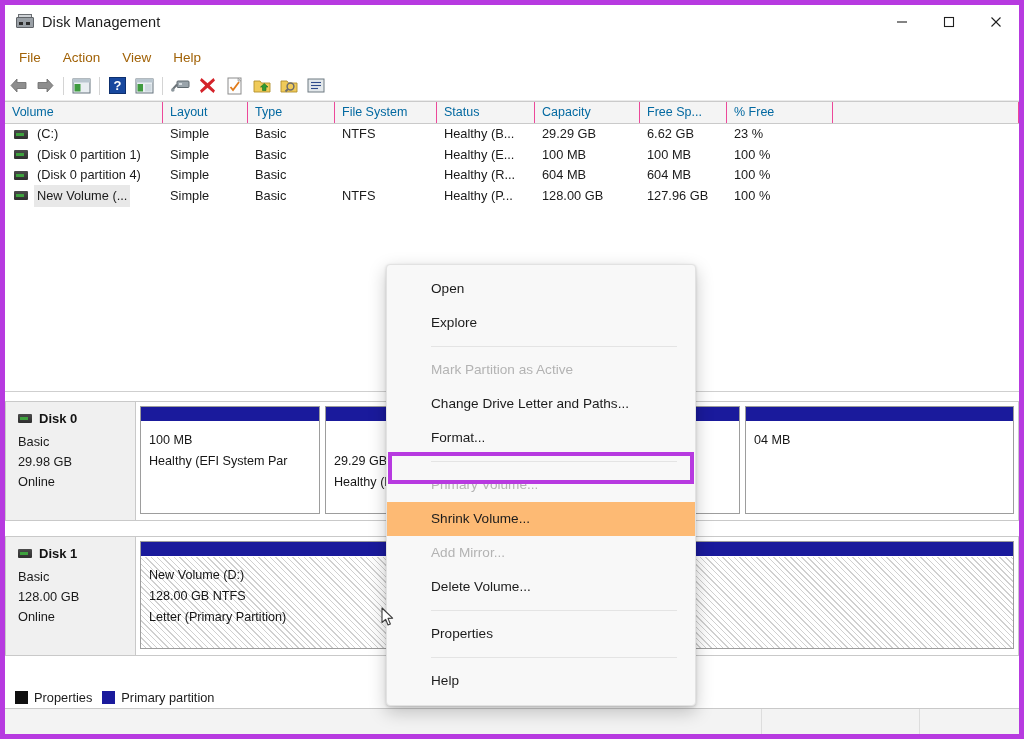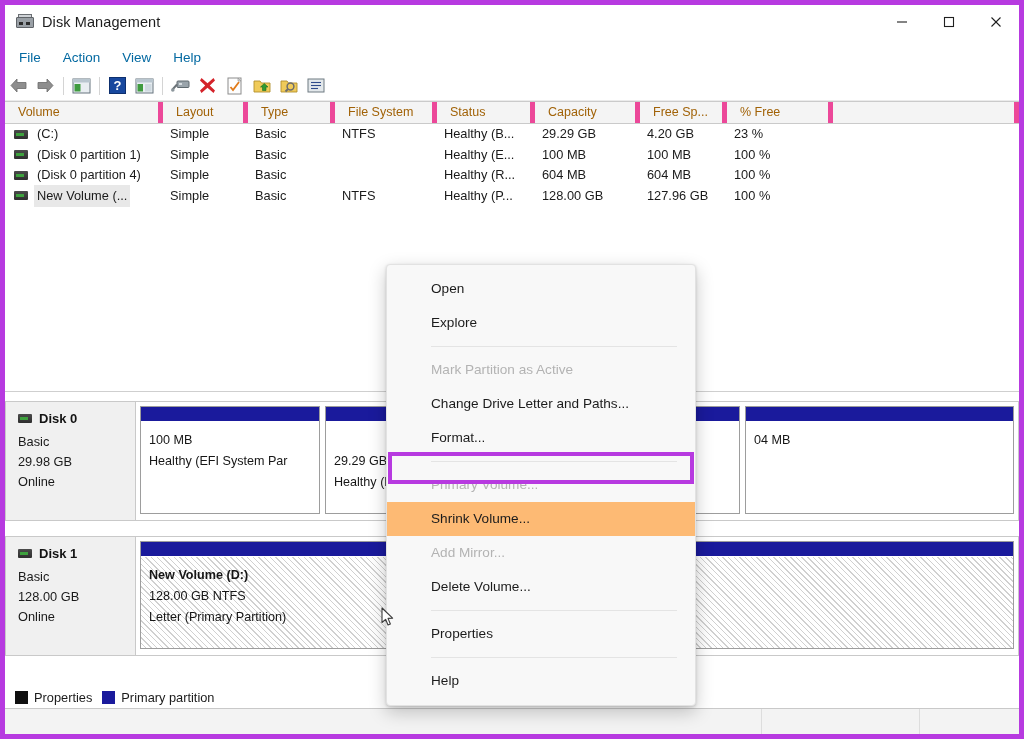--- a/index.html
+++ b/index.html
@@ -78,21 +78,21 @@
   .wc svg { display: block; }
 
   
   .menubar {
     position: absolute; left: 0; top: 40px;
     width: 100%; height: 24px;
     display: flex; align-items: center;
     background: #ffffff;
   }
   .menubar .mi {
-    font-size: 13.5px; color: #0369a1;
+    font-size: 13.5px; color: #a16207;
     padding: 2px 11px;
   }
   .menubar .mi:first-child { margin-left: 3px; }
 
   
   .toolbar {
     position: absolute; left: 0; top: 66px;
     width: 100%; height: 29px;
     background: #ffffff;
     display: flex; align-items: center;
@@ -116,24 +116,24 @@
     background: #ffffff;
     border-bottom: 1px solid #cfcfcf;
   }
   .vl-head {
     display: flex; height: 21px;
     background: #f4f4f4;
     border-top: 1px solid #cacaca;
     border-bottom: 1px solid #cacaca;
   }
   .vl-head .hc {
-    font-size: 12.5px; color: #a16207;
-    padding-left: 13px;
+    font-size: 12.5px; color: #0369a1;
+    padding-left: 7px;
     line-height: 21px;
-    border-right: 5px solid #ec4899;
+    border-right: 1px solid #ec4899;
     box-sizing: border-box;
     overflow: hidden; white-space: nowrap;
   }
   .vl-rows { }
   .vl-row {
     display: flex; height: 20.5px; align-items: center;
   }
   .vl-row .rc {
     font-size: 12.8px; color: #1a1a1a;
     padding-left: 7px;
@@ -217,21 +217,21 @@
     flex: 1; padding: 8px 0 0 8px;
     position: relative;
     overflow: hidden;
   }
   .part .pbody .ptxt {
     font-size: 12.6px; color: #161616;
     line-height: 21px;
     white-space: nowrap;
     position: relative; z-index: 2;
   }
-  .part .pbody .ptxt.bold { font-weight: bold; }
+  .part .pbody .ptxt.bold { font-weight: normal; }
   .part.hatched .pbody {
     background-image: repeating-linear-gradient(
       45deg,
       #ffffff 0px, #ffffff 3px,
       #d0d0d0 3px, #d0d0d0 4px
     );
   }
   .part.centered .ptxt.bold { text-align: center; padding-right: 14px; }
 
   
@@ -440,21 +440,21 @@
         <div class="vl-row">
           <div class="rc first" style="width:158px">
             <span class="drive-ico"></span>
             <span class="lbl">(C:)</span>
           </div>
           <div class="rc" style="width:85px">Simple</div>
           <div class="rc" style="width:87px">Basic</div>
           <div class="rc" style="width:102px">NTFS</div>
           <div class="rc" style="width:98px">Healthy (B...</div>
           <div class="rc" style="width:105px">29.29 GB</div>
-          <div class="rc" style="width:87px">4.20 GB</div>
+          <div class="rc" style="width:87px">6.62 GB</div>
           <div class="rc" style="width:106px">23 %</div>
         </div>
 
         <div class="vl-row">
           <div class="rc first" style="width:158px">
             <span class="drive-ico"></span>
             <span class="lbl">(Disk 0 partition 1)</span>
           </div>
           <div class="rc" style="width:85px">Simple</div>
           <div class="rc" style="width:87px">Basic</div>

